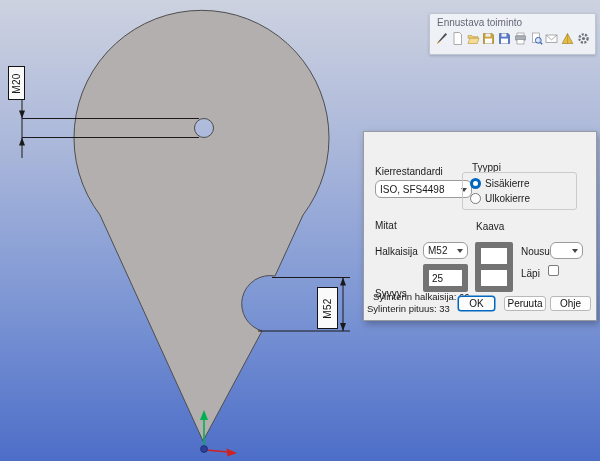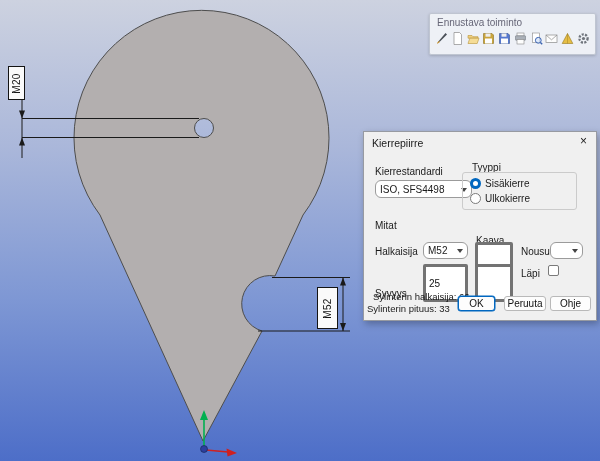--- a/index.html
+++ b/index.html
@@ -34,22 +34,22 @@
     background: #f0f0f0; border: 1px solid #979aa1; box-shadow: 2px 3px 7px rgba(0,0,0,.28);
     font-size: 10px; color: #1a1a1a;
   }
   .dialog-titlebar { position: absolute; left: 0; top: 0; width: 100%; height: 20px; }
   .dialog-title { position: absolute; left: 8px; top: 5px; font-size: 10.5px; }
   .dialog-close { position: absolute; right: 5px; top: 2px; width: 15px; height: 15px; text-align: center; line-height: 15px; font-size: 12px; color: #222; }
   .lbl { position: absolute; white-space: nowrap; }
   .combo { position: absolute; background: #fff; border: 1px solid #9b9b9b; border-radius: 6px; display: flex; align-items: center; padding: 0 13px 0 4px; }
   .combo .chev { position: absolute; right: 4px; top: 50%; margin-top: -1.5px; width: 0; height: 0;
     border-left: 3px solid transparent; border-right: 3px solid transparent; border-top: 4px solid #444; }
-  .tin { position: absolute; background: #fff; border: 3px solid #737373; border-radius: 2px;
-    font: 10px "Liberation Sans", sans-serif; padding: 16px 3px; color: #111; }
+  .tin { position: absolute; background: #fff; border: 6px solid #737373; border-radius: 2px;
+    font: 10px "Liberation Sans", sans-serif; padding: 8px 3px; color: #111; }
   .groupbox { position: absolute; border: 1px solid #cbcbcb; border-radius: 3px; }
   .radio { position: absolute; width: 11px; height: 11px; border-radius: 50%; background: #fff; border: 1px solid #7a7a7a; }
   .radio.sel { border: 3.5px solid #0067c0; }
   .check { position: absolute; width: 11px; height: 11px; background: #fff; border: 1px solid #7a7a7a; border-radius: 2px; }
   .btn { position: absolute; background: #fdfdfd; border: 1px solid #b9b9b9; border-radius: 3px;
     font-size: 10px; display: flex; align-items: center; justify-content: center; color: #111; }
   .btn.default { border-color: #0067c0; box-shadow: 0 0 0 .5px #0067c0; }
   .info { position: absolute; font-size: 9.5px; white-space: nowrap; }
 </style>
 </head>
@@ -157,40 +157,36 @@
       <span class="tool-btn">
         <svg width="13" height="13">
             <circle cx="6.5" cy="6.5" r="4.1" fill="none" stroke="#6f747c" stroke-width="2.3" stroke-dasharray="2.1 1.3"></circle>
             <circle cx="6.5" cy="6.5" r="1.6" fill="#6f747c"></circle>
           </svg>
       </span>
     </div>
   </div>
 
   <div class="dialog">
-    <div class="dialog-titlebar">
-      <span class="dialog-title">Kierrepiirre</span>
-      <span class="dialog-close">×</span>
-    </div>
 
     <span class="lbl" style="left:11px; top:34px;">Kierrestandardi</span>
     <div class="combo" style="left:11px; top:48px; width:97px; height:18px;">
       <span>ISO, SFS4498</span>
       <span class="chev"></span>
     </div>
 
     <span class="lbl" style="left:100px; top:30px;margin-left:8px;">Tyyppi</span>
     <div class="groupbox" style="left:98px; top:40px; width:115px; height:38px;"></div>
     <span class="radio sel" style="left:106px; top:46px;"></span>
     <span class="lbl" style="left:121px; top:46px;">Sisäkierre</span>
     <span class="radio" style="left:106px; top:61px;"></span>
     <span class="lbl" style="left:121px; top:61px;">Ulkokierre</span>
 
     <span class="lbl" style="left:11px; top:88px;text-align:center;">Mitat</span>
-    <span class="lbl" style="left:112px; top:103px;">Kaava</span>
+    <span class="lbl" style="left:112px; top:89px;">Kaava</span>
 
     <span class="lbl" style="left:11px; top:114px;">Halkaisija</span>
     <div class="combo" style="left:59px; top:110px; width:45px; height:17px;">
       <span>M52</span>
       <span class="chev"></span>
     </div>
     <input class="tin" style="left: 111px; top: 110px; width: 38px; height: 17px;" value="">
     <span class="lbl" style="left:157px; top:114px;">Nousu</span>
     <div class="combo" style="left:186px; top:110px; width:33px; height:17px;">
       <span></span>

